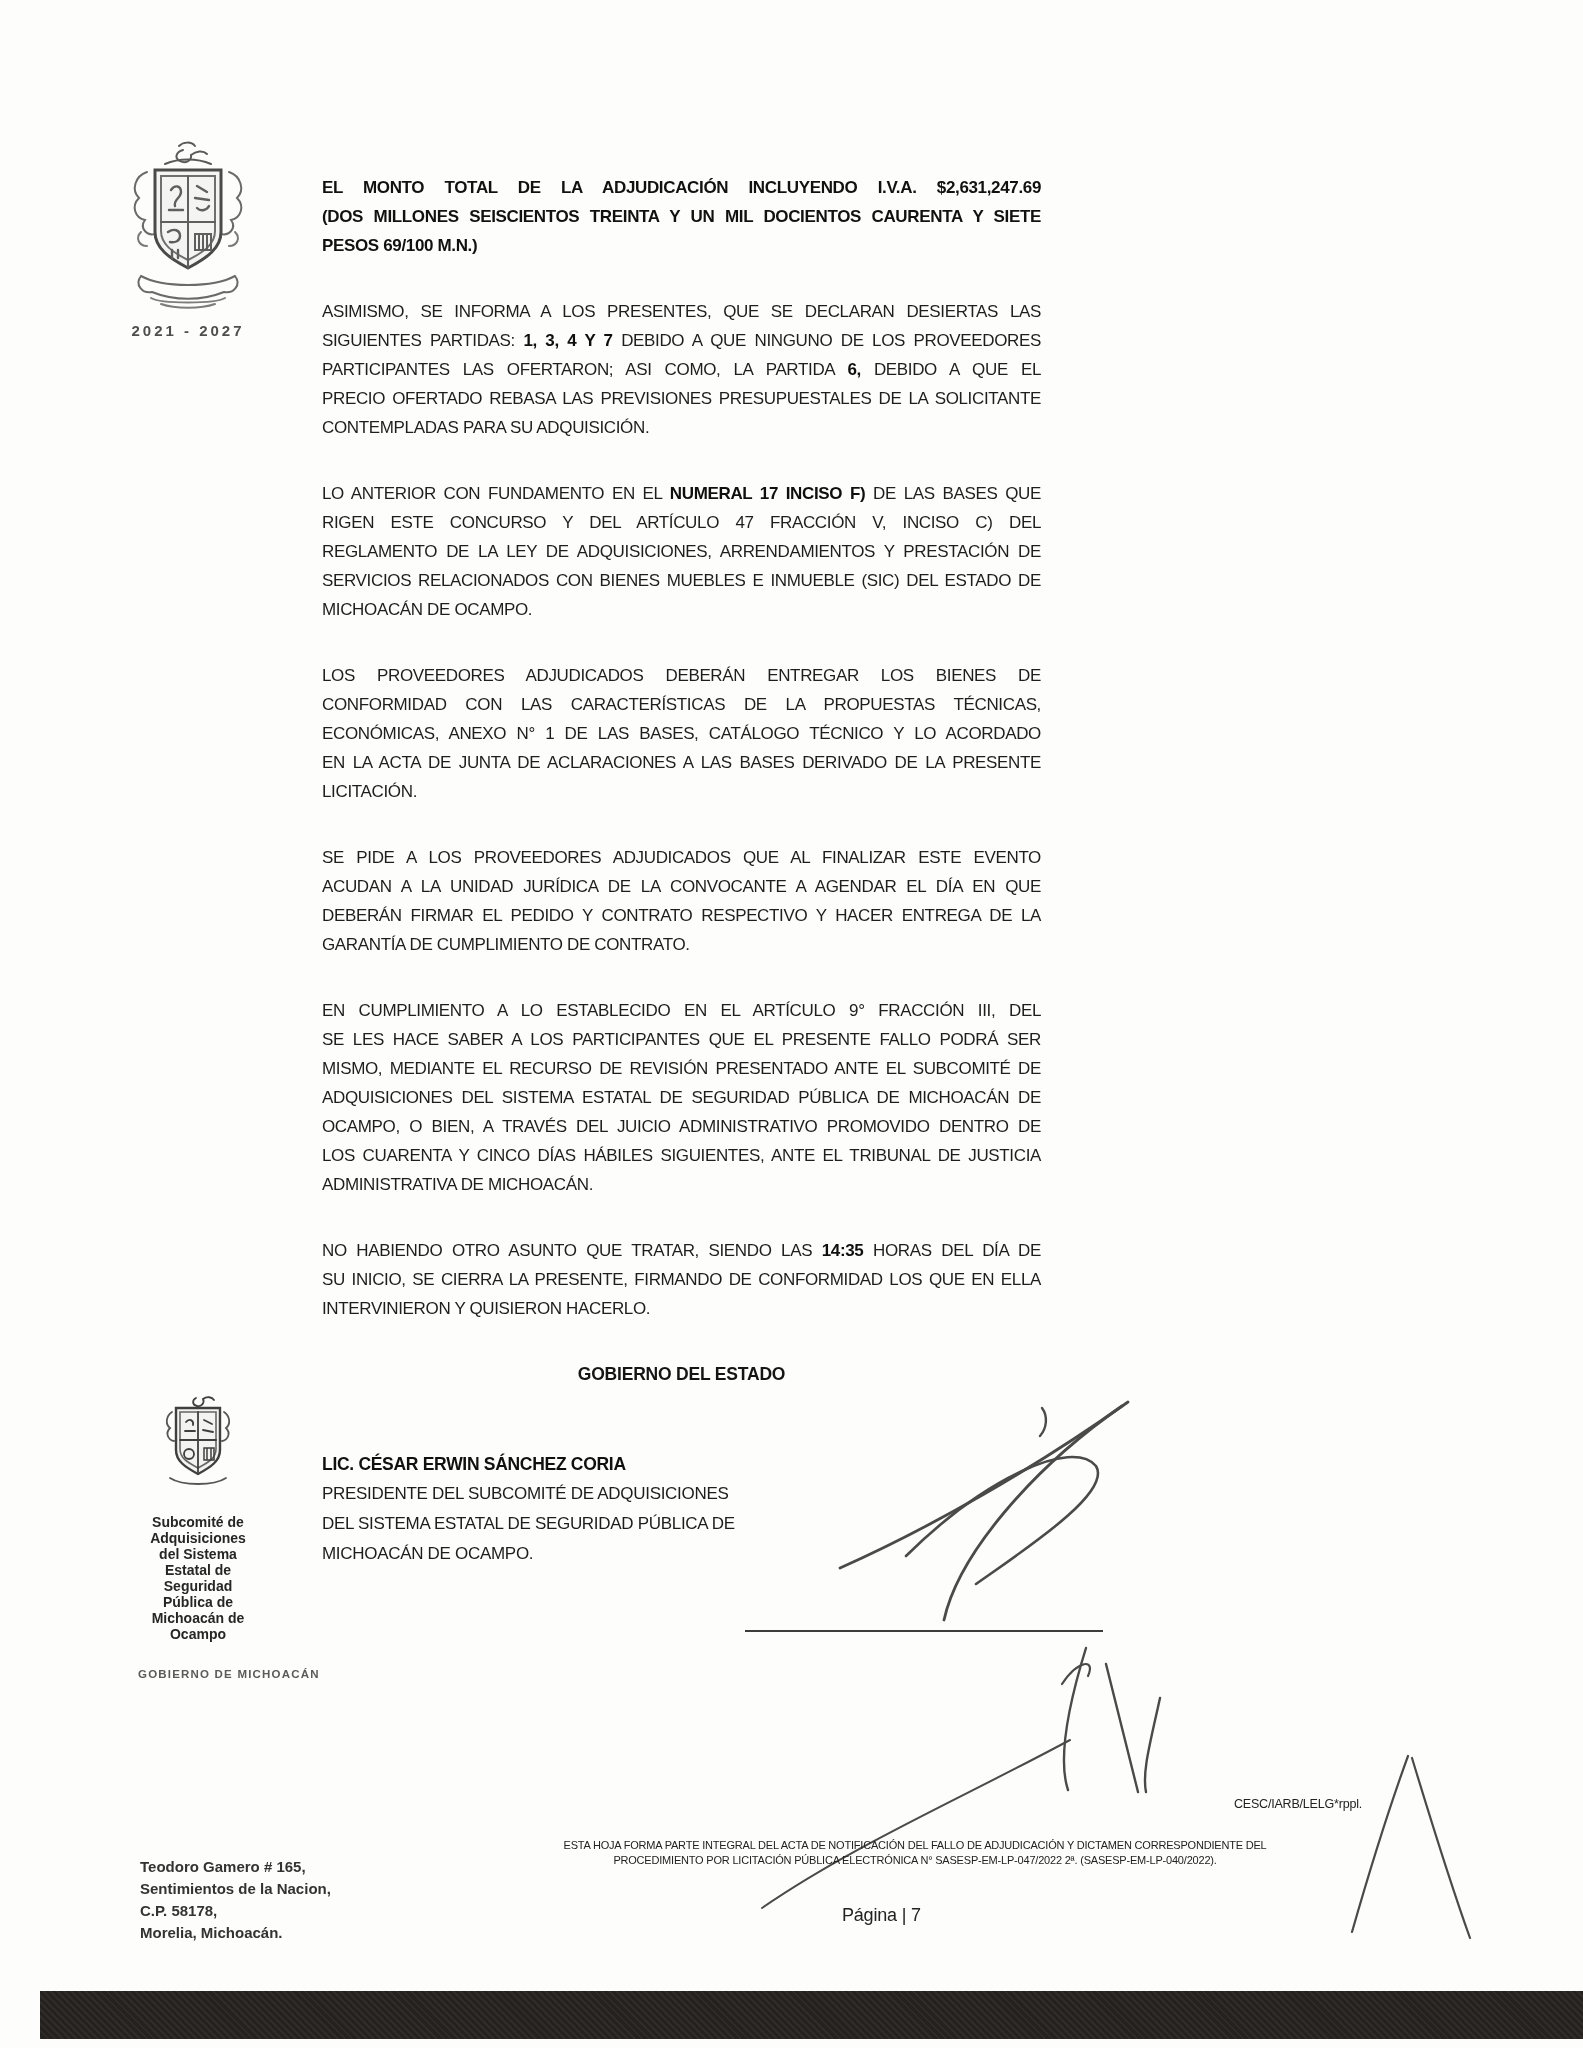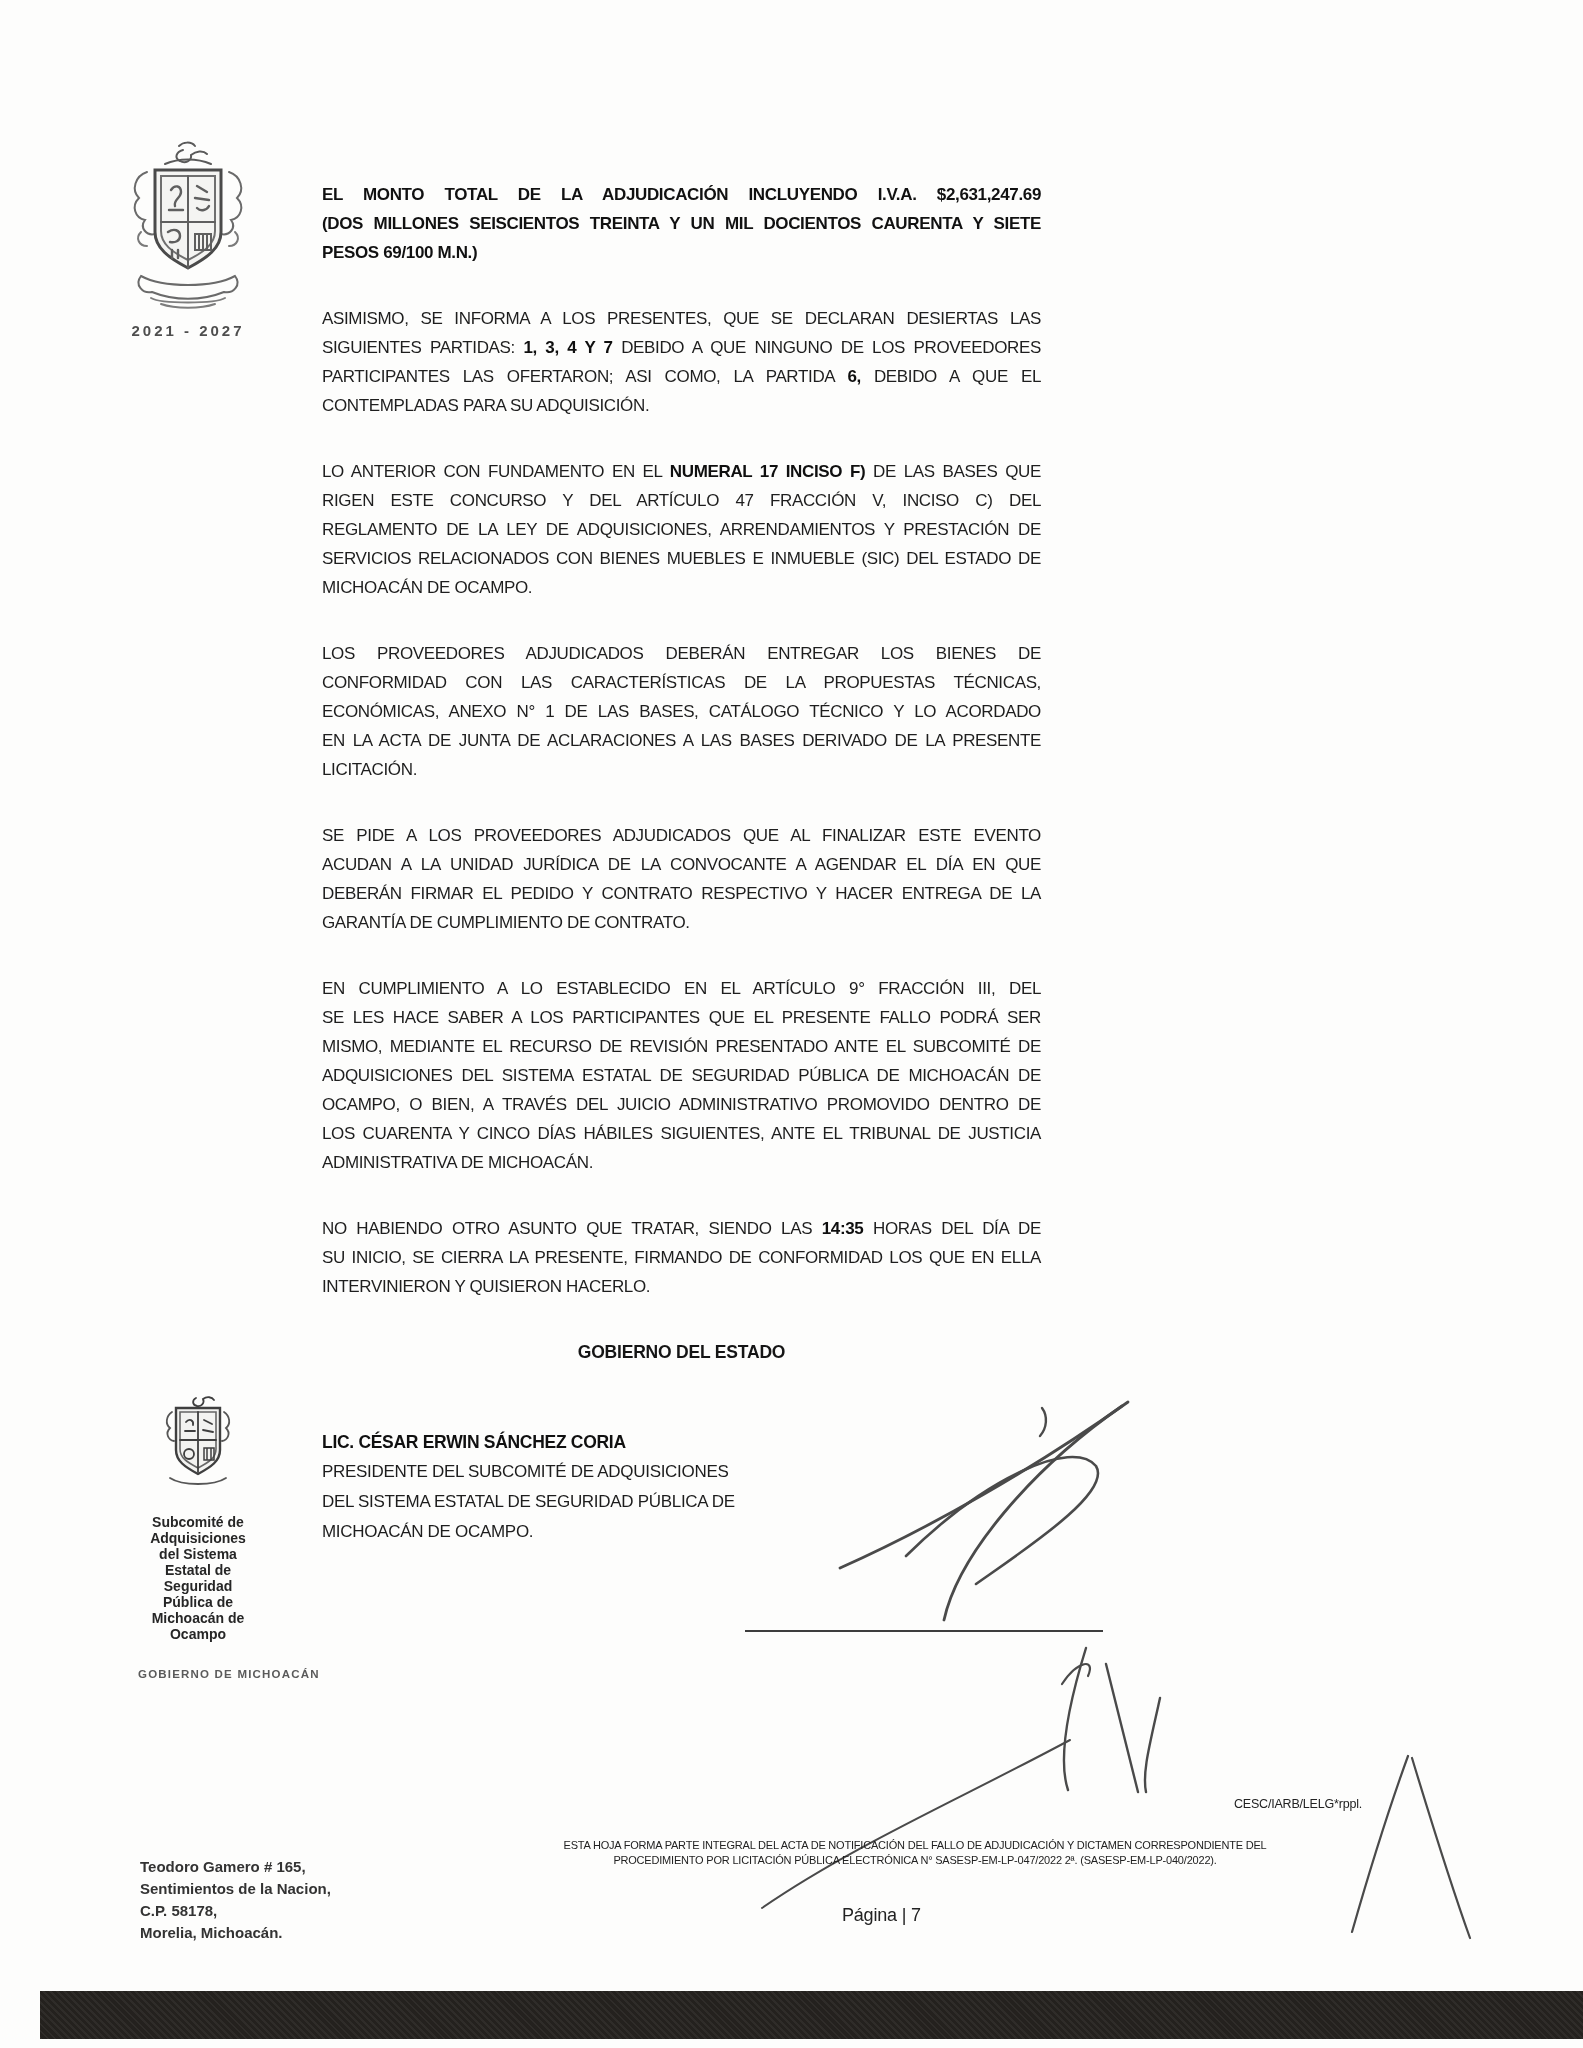--- a/index.html
+++ b/index.html
@@ -7,21 +7,21 @@
     position:relative;width:1583px;height:2048px;margin:0 auto;
     background:#fdfdfc;overflow:hidden;
     font-family:"Liberation Sans",sans-serif;color:#1d1d1d;
   }
   
   .top-emblem{position:absolute;left:108px;top:136px;width:160px;text-align:center;}
   .top-emblem .caption{
     margin-top:6px;font-size:15px;font-weight:700;color:#4e4e4e;letter-spacing:3px;white-space:nowrap;
   }
   
-  .doc-body{position:absolute;left:322px;top:180px;width:719px;}
+  .doc-body{position:absolute;left:322px;top:173px;width:719px;}
   .para{margin:0 0 37px 0;font-size:17px;line-height:29px;letter-spacing:-0.35px;color:#1e1e1e;}
   .para.bold{font-weight:700;color:#111;}
   .line{text-align:justify;text-align-last:justify;}
   .line.last{text-align-last:left;}
   .line b{font-weight:700;color:#0f0f0f;}
   .state-heading{
     margin-top:34px;font-size:17.5px;font-weight:700;text-align:center;
     letter-spacing:-0.2px;color:#151515;line-height:29px;
   }
   .signatory{margin-top:60px;font-size:17px;line-height:30px;letter-spacing:-0.3px;}
@@ -82,20 +82,21 @@
     <div id="paragraphs">
         <div class="para bold">
           <div class="line"><span>EL MONTO TOTAL DE LA ADJUDICACIÓN INCLUYENDO I.V.A. $2,631,247.69</span></div>
           <div class="line"><span>(DOS MILLONES SEISCIENTOS TREINTA Y UN MIL DOCIENTOS CAURENTA Y SIETE</span></div>
           <div class="line last"><span>PESOS 69/100 M.N.)</span></div>
         </div>
         <div class="para">
           <div class="line"><span>ASIMISMO, SE INFORMA A LOS PRESENTES, QUE SE DECLARAN DESIERTAS LAS</span></div>
           <div class="line"><span>SIGUIENTES PARTIDAS: </span><b>1, 3, 4 Y 7</b><span> DEBIDO A QUE NINGUNO DE LOS PROVEEDORES</span></div>
           <div class="line"><span>PARTICIPANTES LAS OFERTARON; ASI COMO, LA PARTIDA </span><b>6,</b><span> DEBIDO A QUE EL</span></div>
+          <div class="line"><span>PRECIO OFERTADO REBASA LAS PREVISIONES PRESUPUESTALES DE LA SOLICITANTE</span></div>
           <div class="line last"><span>CONTEMPLADAS PARA SU ADQUISICIÓN.</span></div>
         </div>
         <div class="para">
           <div class="line"><span>LO ANTERIOR CON FUNDAMENTO EN EL </span><b>NUMERAL 17 INCISO F)</b><span> DE LAS BASES QUE</span></div>
           <div class="line"><span>RIGEN ESTE CONCURSO Y DEL ARTÍCULO 47 FRACCIÓN V, INCISO C) DEL</span></div>
           <div class="line"><span>REGLAMENTO DE LA LEY DE ADQUISICIONES, ARRENDAMIENTOS Y PRESTACIÓN DE</span></div>
           <div class="line"><span>SERVICIOS RELACIONADOS CON BIENES MUEBLES E INMUEBLE (SIC) DEL ESTADO DE</span></div>
           <div class="line last"><span>MICHOACÁN DE OCAMPO.</span></div>
         </div>
         <div class="para">

